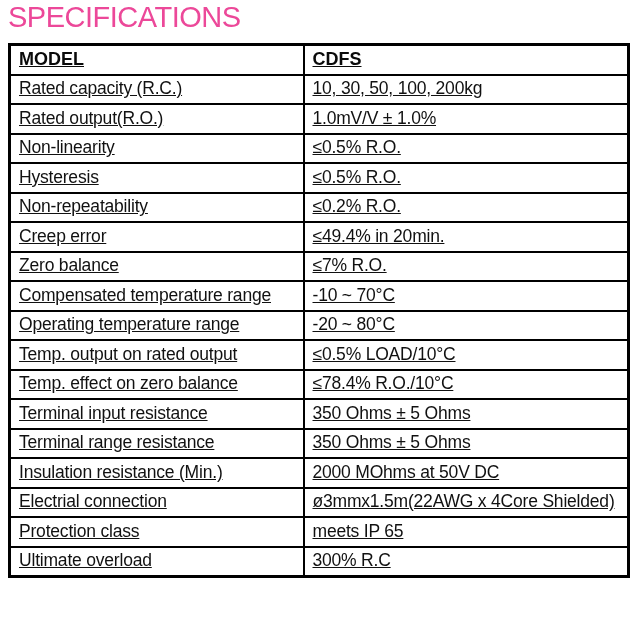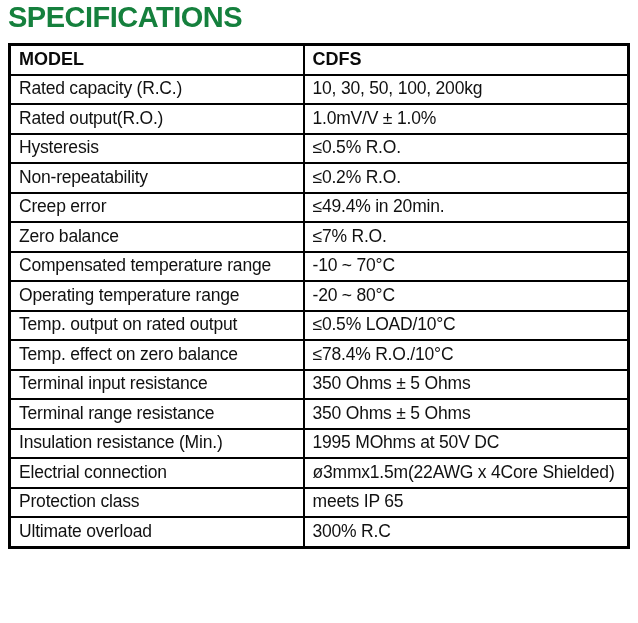--- a/index.html
+++ b/index.html
@@ -10,43 +10,44 @@
     height: 623px;
     font-family: "Liberation Sans", sans-serif;
     color: #000000;
     position: relative;
   }
   .page-title {
     position: absolute;
     left: 8px;
     top: 1px;
     font-size: 29px;
-    font-weight: bold;
+    font-weight: normal;
     letter-spacing: -0.5px;
-    color: #15803d;
+    color: #ec4899;
   }
   table.spec-table {
     position: absolute;
     left: 8px;
     top: 43px;
     width: 619px;
     border-collapse: collapse;
     table-layout: fixed;
     border: 3px solid #000000;
   }
   .spec-table th, .spec-table td {
     border: 2px solid #000000;
     font-size: 17.5px;
     padding: 1px 8px 2px 8px;
     height: 24.5px;
     text-align: left;
     vertical-align: middle;
     white-space: nowrap;
     overflow: hidden;
     color: #111111;
+    text-decoration: underline;
   }
   .spec-table th {
     font-weight: bold;
     font-size: 18px;
     color: #0a0a0a;
   }
   .spec-table td.label-cell {
     letter-spacing: -0.2px;
   }
   .spec-table td.value-cell {
@@ -74,20 +75,24 @@
   <tr>
     <td class="label-cell">Rated capacity (R.C.)</td>
     <td class="value-cell">10, 30, 50, 100, 200kg</td>
   </tr>
 
   <tr>
     <td class="label-cell">Rated output(R.O.)</td>
     <td class="value-cell">1.0mV/V ± 1.0%</td>
   </tr>
 
+  <tr>
+    <td class="label-cell">Non-linearity</td>
+    <td class="value-cell">≤0.5% R.O.</td>
+  </tr>
 
   <tr>
     <td class="label-cell">Hysteresis</td>
     <td class="value-cell">≤0.5% R.O.</td>
   </tr>
 
   <tr>
     <td class="label-cell">Non-repeatability</td>
     <td class="value-cell">≤0.2% R.O.</td>
   </tr>
@@ -127,21 +132,21 @@
     <td class="value-cell">350 Ohms ± 5 Ohms</td>
   </tr>
 
   <tr>
     <td class="label-cell">Terminal range resistance</td>
     <td class="value-cell">350 Ohms ± 5 Ohms</td>
   </tr>
 
   <tr>
     <td class="label-cell">Insulation resistance (Min.)</td>
-    <td class="value-cell">1995 MOhms at 50V DC</td>
+    <td class="value-cell">2000 MOhms at 50V DC</td>
   </tr>
 
 
   <tr>
     <td class="label-cell">Electrial connection</td>
     <td class="value-cell">ø3mmx1.5m(22AWG x 4Core Shielded)</td>
   </tr>
 
   <tr>
     <td class="label-cell">Protection class</td>

